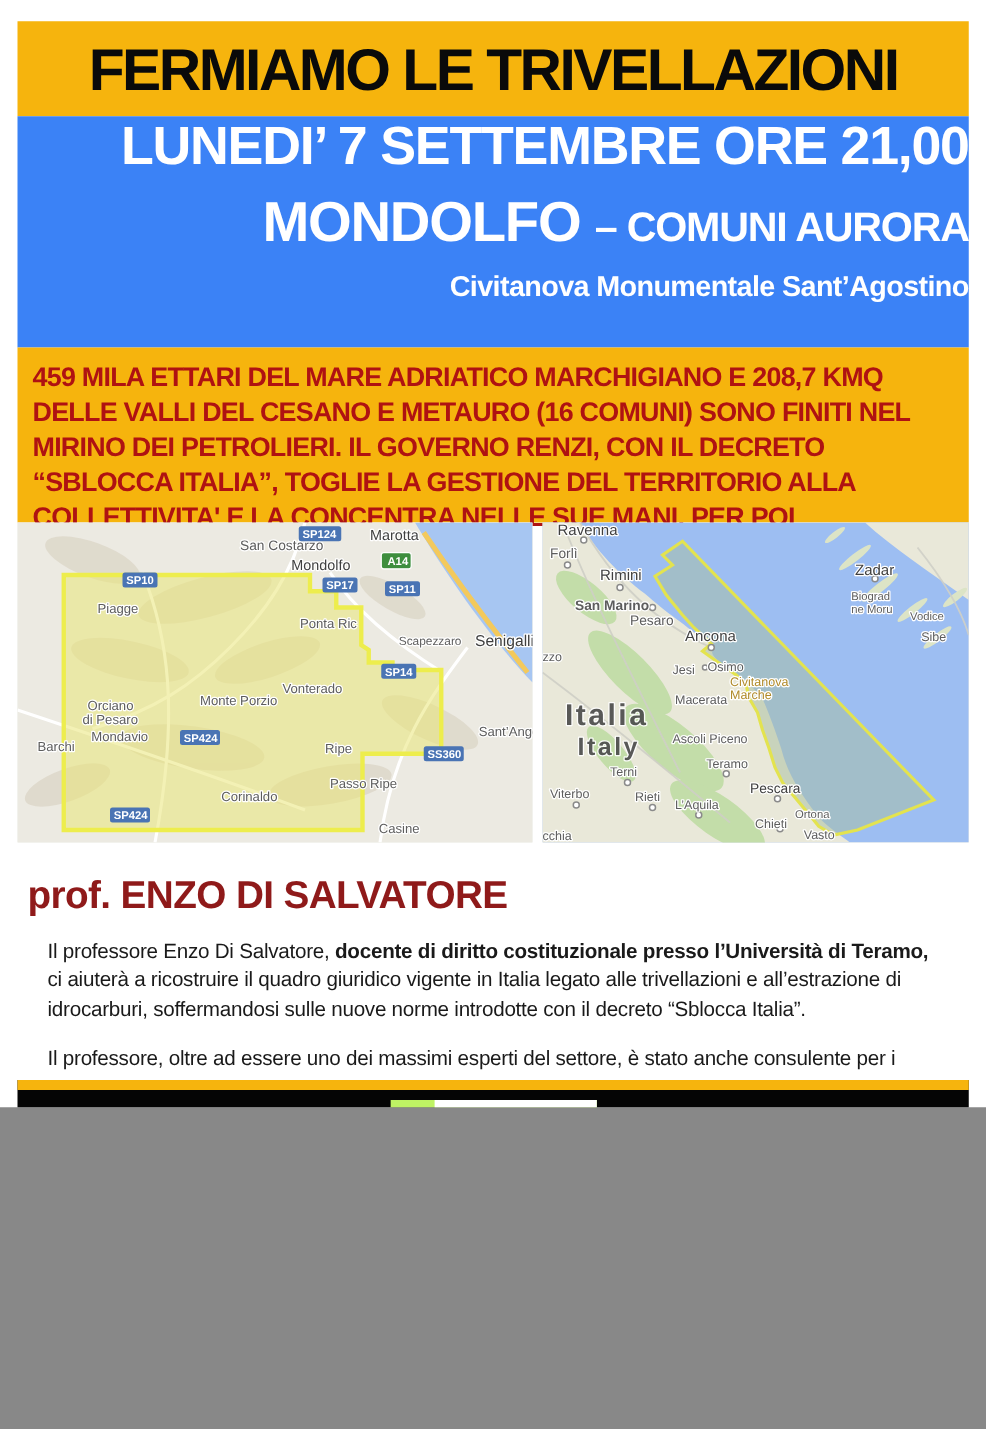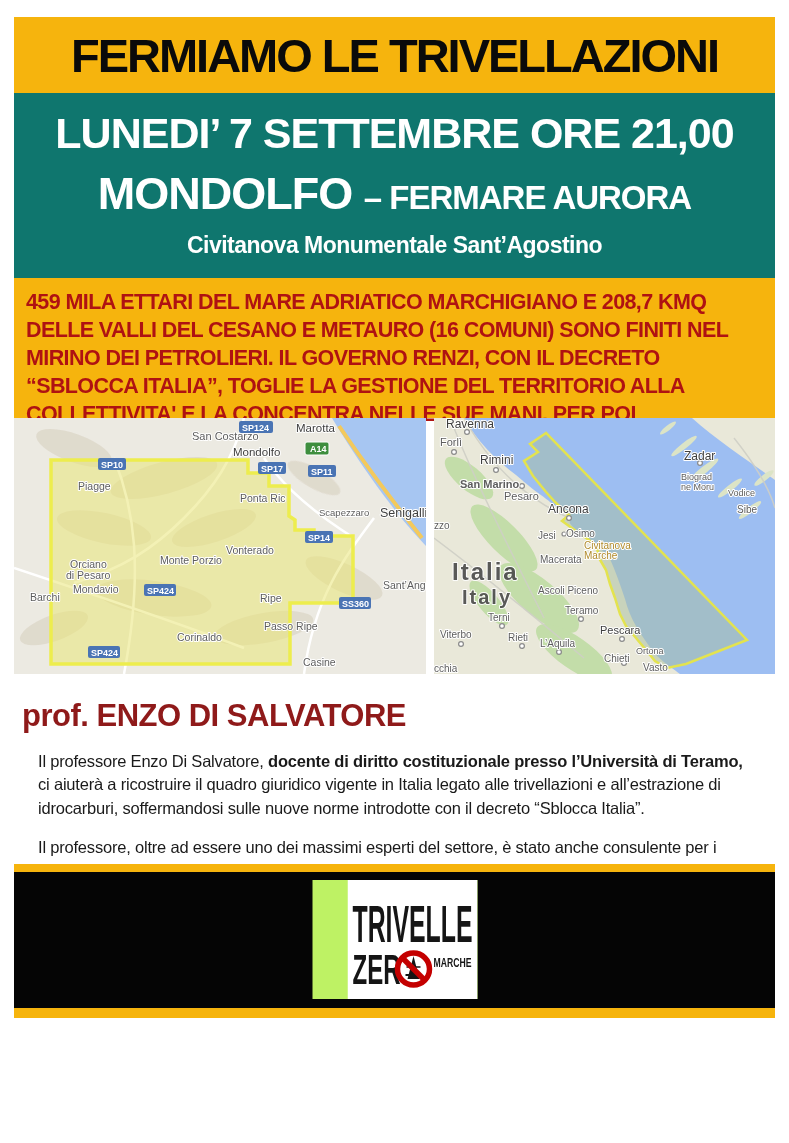--- a/index.html
+++ b/index.html
@@ -1,26 +1,26 @@
 <!DOCTYPE html>
 <html><head>
 <meta charset="utf-8">
 <style>
   html,body{margin:0;padding:0;background:#888;}
   .page{
-    width:789px;height:1143px;background:#fff;margin:0 auto;
+    width:789px;height:886px;background:#fff;margin:0 auto;
     box-sizing:border-box;padding:17px 14px 12px;position:relative;
     font-family:"Liberation Sans",sans-serif;overflow:hidden;
   }
   .band{width:761px;box-sizing:border-box;}
   
   .title-band{background:#F6B40D;height:76px;display:flex;align-items:center;justify-content:center;}
   .title-band h1{margin:0;font-size:47px;font-weight:bold;color:#0a0a0a;letter-spacing:-2px;white-space:nowrap;}
   
-  .event-band{background:#0f766e;height:185px;text-align:center;color:#fff;padding-top:16px;}
+  .event-band{background:#3b82f6;height:185px;text-align:right;color:#fff;padding-top:0;}
   .event-line1{font-size:43px;font-weight:bold;letter-spacing:-1px;white-space:nowrap;}
   .event-line2{margin-top:10px;white-space:nowrap;}
   .venue-city{font-size:45px;font-weight:bold;letter-spacing:-1px;}
   .venue-rest{font-size:33px;font-weight:bold;letter-spacing:-1px;}
   .event-sub{margin-top:12px;font-size:23px;font-weight:bold;letter-spacing:-0.5px;}
   
   .manifesto-band{background:#F6B40D;height:140px;padding:10px 12px 0 12px;}
   .manifesto-band p{margin:0;font-size:21.5px;line-height:28px;font-weight:bold;
     color:#AF1212;letter-spacing:-0.6px;text-align:left;}
   
@@ -53,21 +53,21 @@
 
 <div class="page">
 
   <div class="band title-band">
     <h1>FERMIAMO LE TRIVELLAZIONI</h1>
   </div>
 
   <div class="band event-band">
     <div class="event-line1">LUNEDI’ 7 SETTEMBRE ORE 21,00</div>
     <div class="event-line2">
-      <span class="venue-city">MONDOLFO </span><span class="venue-rest">– FERMARE AURORA</span>
+      <span class="venue-city">MONDOLFO </span><span class="venue-rest">– COMUNI AURORA</span>
     </div>
     <div class="event-sub">Civitanova Monumentale Sant’Agostino</div>
   </div>
 
   <div class="band manifesto-band">
     <p>459 MILA ETTARI DEL MARE ADRIATICO MARCHIGIANO E 208,7 KMQ DELLE VALLI DEL CESANO E METAURO (16 COMUNI) SONO FINITI NEL MIRINO DEI PETROLIERI.  IL GOVERNO RENZI, CON IL DECRETO “SBLOCCA ITALIA”, TOGLIE LA GESTIONE DEL TERRITORIO ALLA COLLETTIVITA' E LA CONCENTRA NELLE SUE MANI, PER POI RIVENDERLA ALLE MULTINAZIONALI.</p>
   </div>
 
   <div class="maps-row">
 

